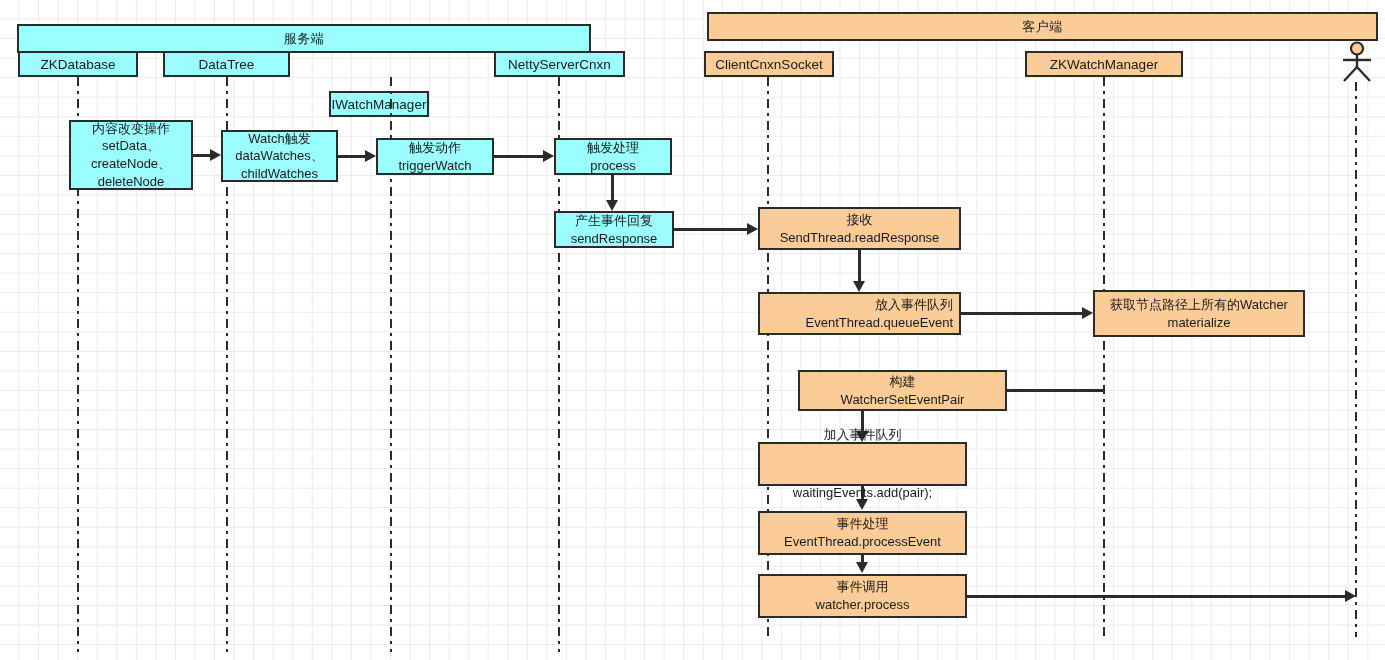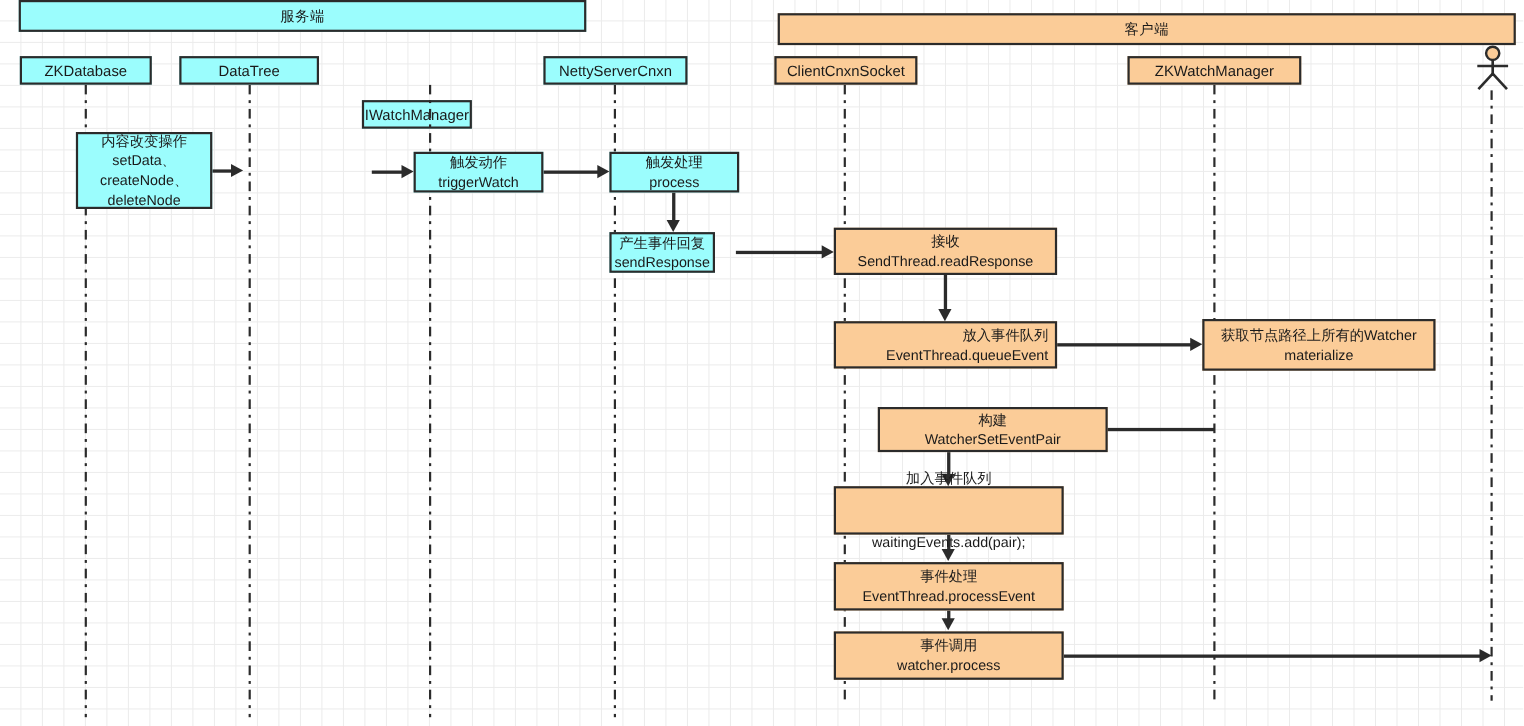--- a/index.html
+++ b/index.html
@@ -132,21 +132,21 @@
   .actor {
     position: absolute;
     z-index: 6;
   }
 </style>
 </head>
 <body>
 
 <div id="canvas">
 
-  <div class="group-bar cyan" style="left:17px; top:0; width:516px; height:29px;">
+  <div class="group-bar cyan" style="left:17px; top:24px; width:574px; height:29px;">
     <span>服务端</span>
   </div>
 
   <div class="group-bar orange" style="left:707px; top:12px; width:671px; height:29px;">
     <span>客户端</span>
   </div>
 
   <div class="lifeline-head cyan" style="left:18px; top:51px; width:120px; height:26px;">
     <span>ZKDatabase</span>
   </div>
@@ -184,32 +184,37 @@
   <div class="lifeline dashdot" style="left:1103px; top:77px; height:560px;"></div>
   <div class="lifeline dashdot" style="left:1355px; top:82px; height:555px;"></div>
 
   <div class="node cyan" style="left:69px; top:120px; width:124px; height:70px;">
     <span class="ln">内容改变操作</span>
     <span class="ln">setData、</span>
     <span class="ln">createNode、</span>
     <span class="ln">deleteNode</span>
   </div>
 
+  <div class="node cyan" style="left:221px; top:130px; width:117px; height:52px;">
+    <span class="ln">Watch触发</span>
+    <span class="ln">dataWatches、</span>
+    <span class="ln">childWatches</span>
+  </div>
 
   <div class="node cyan" style="left:376px; top:138px; width:118px; height:37px;">
     <span class="ln">触发动作</span>
     <span class="ln">triggerWatch</span>
   </div>
 
   <div class="node cyan" style="left:554px; top:138px; width:118px; height:37px;">
     <span class="ln">触发处理</span>
     <span class="ln">process</span>
   </div>
 
-  <div class="node cyan" style="left:554px; top:211px; width:96px; height:37px;">
+  <div class="node cyan" style="left:554px; top:211px; width:120px; height:37px;">
     <span class="ln">产生事件回复</span>
     <span class="ln">sendResponse</span>
   </div>
 
   <div class="node orange" style="left:758px; top:207px; width:203px; height:43px;">
     <span class="ln">接收</span>
     <span class="ln">SendThread.readResponse</span>
   </div>
 
   <div class="node orange" style="left:758px; top:292px; width:203px; height:43px;align-items:flex-end;">

